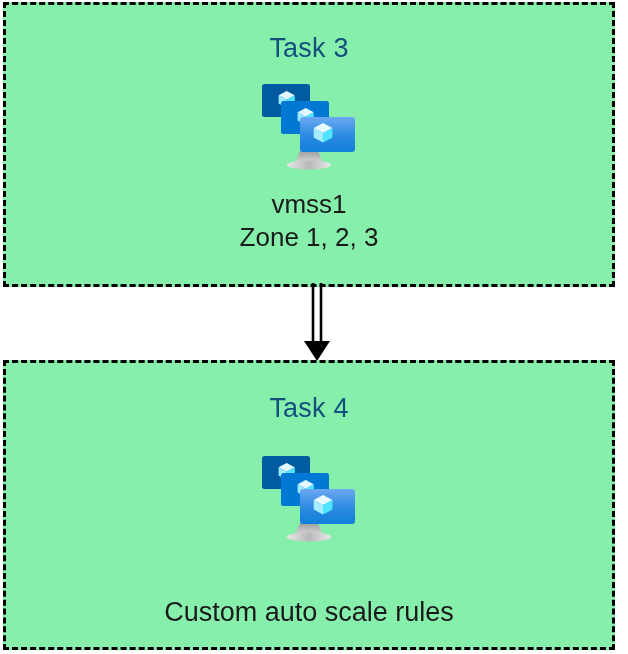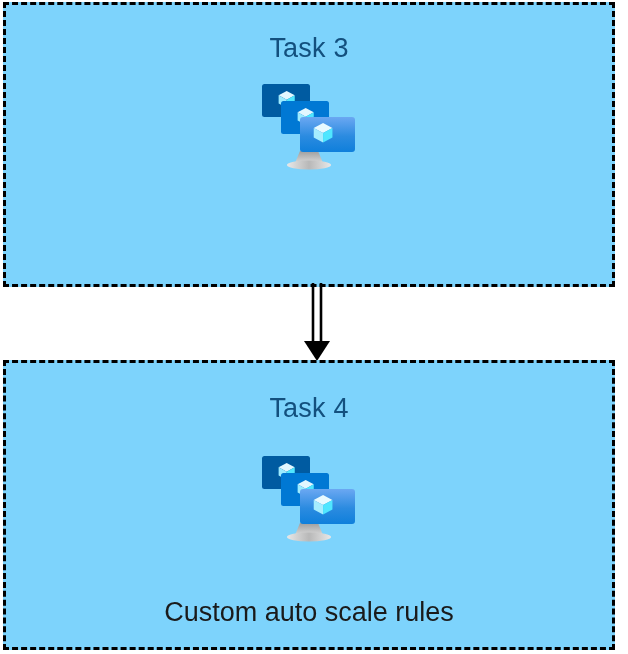--- a/index.html
+++ b/index.html
@@ -22,21 +22,21 @@
     top: 0;
     width: 628px;
     height: 654px;
   }
 
   
   .task-box {
     position: absolute;
     left: 3px;
     width: 612px;
-    background: #7dd3fc;
+    background: #86efac;
     border: 3px dashed #000000;
     box-sizing: border-box;
     display: flex;
     flex-direction: column;
     align-items: center;
   }
   .task-box.top {
     top: 2px;
     height: 285px;
   }
@@ -138,20 +138,24 @@
       </g>
 
       <rect x="44" y="37" width="55" height="35" rx="3" fill="url(#frontGradA)"></rect>
       <g transform="translate(57,43) scale(0.72)">
         <path d="M14 0 L27 7 L14 14 L1 7 Z" fill="#E8FAFF"></path>
         <path d="M1 7 L14 14 L14 27 L1 20 Z" fill="#A5EDFF"></path>
         <path d="M27 7 L14 14 L14 27 L27 20 Z" fill="#50E6FF"></path>
       </g>
     </svg>
 
+    <div class="caption">
+      <span class="line">vmss1</span>
+      <span class="line">Zone 1, 2, 3</span>
+    </div>
   </div>
 
   <svg class="connector" width="44" height="80" viewBox="0 0 44 80">
     <line x1="17" y1="0" x2="17" y2="62" stroke="#000000" stroke-width="2.6"></line>
     <line x1="25" y1="0" x2="25" y2="62" stroke="#000000" stroke-width="2.6"></line>
     <path d="M8 58 L34 58 L21 78 Z" fill="#000000"></path>
   </svg>
 
   <div class="task-box bottom">
     <div class="task-title">Task 4</div>

